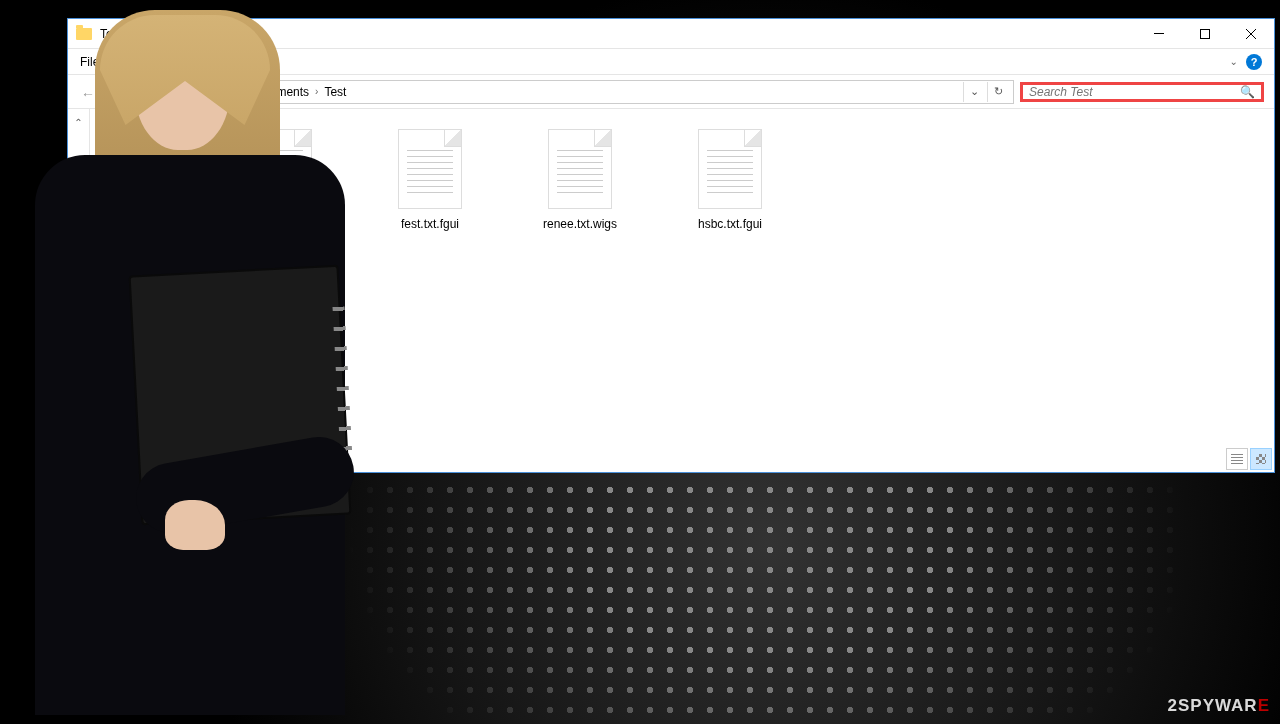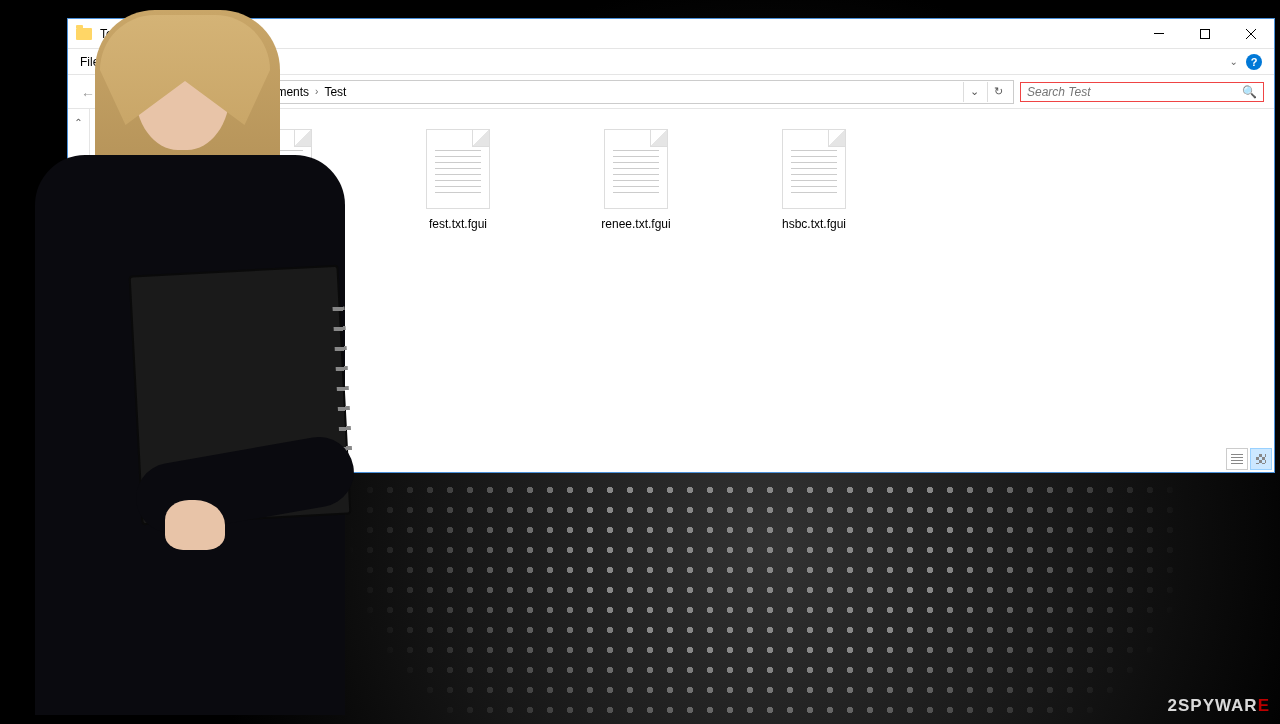--- a/index.html
+++ b/index.html
@@ -53,30 +53,30 @@
 .breadcrumb {
   flex: 1; height: 24px; border: 1px solid #ccc; display: flex; align-items: center;
   padding: 0 4px; background: #fff;
 }
 .crumb { font-size: 12px; color: #000; padding: 0 6px; cursor: pointer; }
 .crumb-sep { color: #666; font-size: 10px; }
 .breadcrumb-right { margin-left: auto; display: flex; gap: 2px; }
 .bc-btn { width: 22px; height: 20px; display: flex; align-items: center; justify-content: center; font-size: 11px; color: #555; border-left: 1px solid #ddd; cursor: pointer; }
 
 .search-box {
-  width: 244px; height: 20px; border: 1px solid #ef4444; display: flex; align-items: center;
+  width: 244px; height: 20px; border: 3px solid #ef4444; display: flex; align-items: center;
   padding: 0 6px; background: #fff;
 }
 .search-input { flex: 1; border: none; outline: none; font-size: 12px; color: #888; font-style: italic; background: transparent; }
 .search-icon-el { color: #555; font-size: 12px; }
 
 .content-area { flex: 1; display: flex; background: #fff; position: relative; }
 .sidebar-collapse { width: 22px; border-right: 1px solid #e5e5e5; display: flex; justify-content: center; padding-top: 8px; color: #555; font-size: 10px; cursor: pointer; }
 
-.file-grid { flex: 1; display: flex; gap: 78px; padding: 20px 20px 0 140px; align-items: flex-start; }
+.file-grid { flex: 1; display: flex; gap: 50px; padding: 20px 20px 0 140px; align-items: flex-start; }
 .file-item { display: flex; flex-direction: column; align-items: center; width: 100px; cursor: pointer; }
 .file-icon {
   width: 64px; height: 80px; background: #fff; border: 1px solid #ddd; position: relative;
   margin-bottom: 8px;
 }
 .file-icon::before {
   content: ''; position: absolute; top: 0; right: 0; width: 16px; height: 16px;
   background: linear-gradient(135deg, #fff 50%, #e5e5e5 50%);
   border-left: 1px solid #ddd; border-bottom: 1px solid #ddd;
 }
@@ -248,21 +248,21 @@
               <div></div>
               <div></div>
               <div></div>
               <div></div>
               <div></div>
               <div></div>
               <div></div>
               <div></div>
             </div>
         </div>
-        <span class="file-name">renee.txt.fgui</span>
+        <span class="file-name">renee.txt.wigs</span>
       </div>
 
 
 
       <div class="file-item">
         <div class="file-icon">
           <div class="file-lines">
               <div></div>
               <div></div>
               <div></div>

